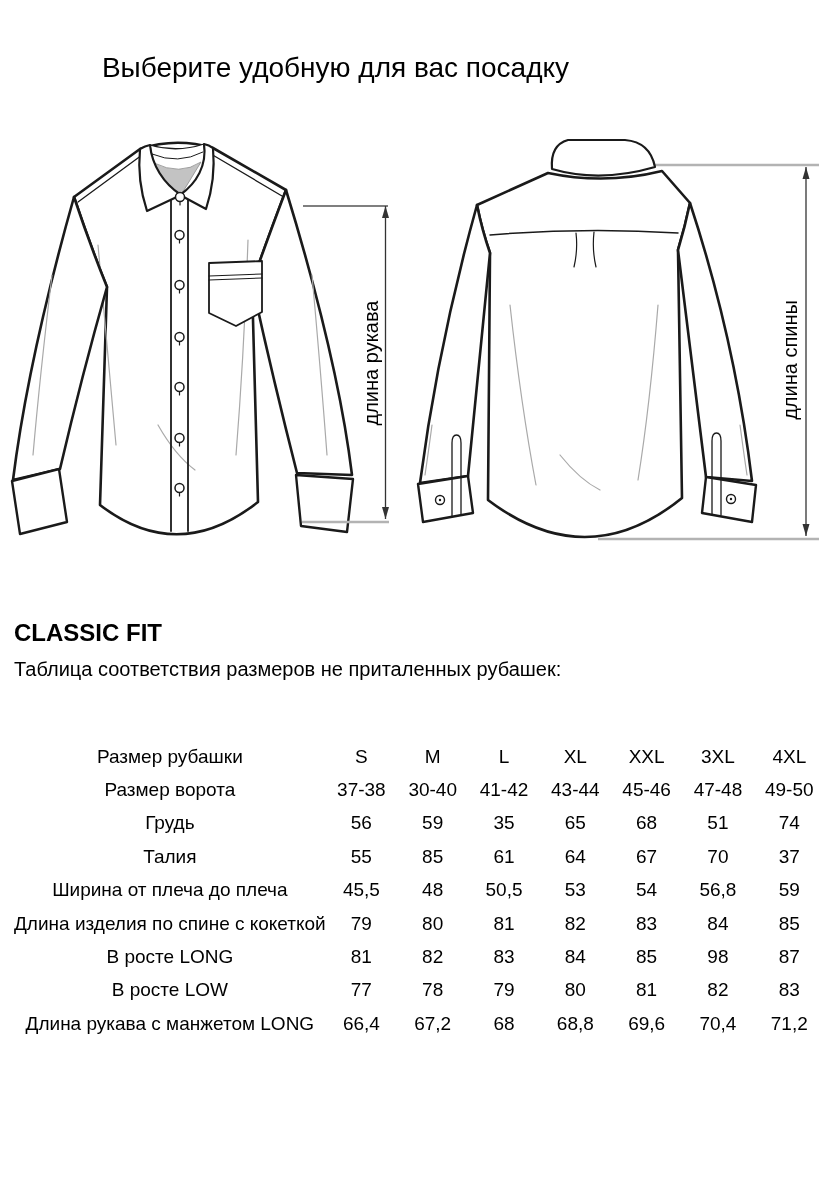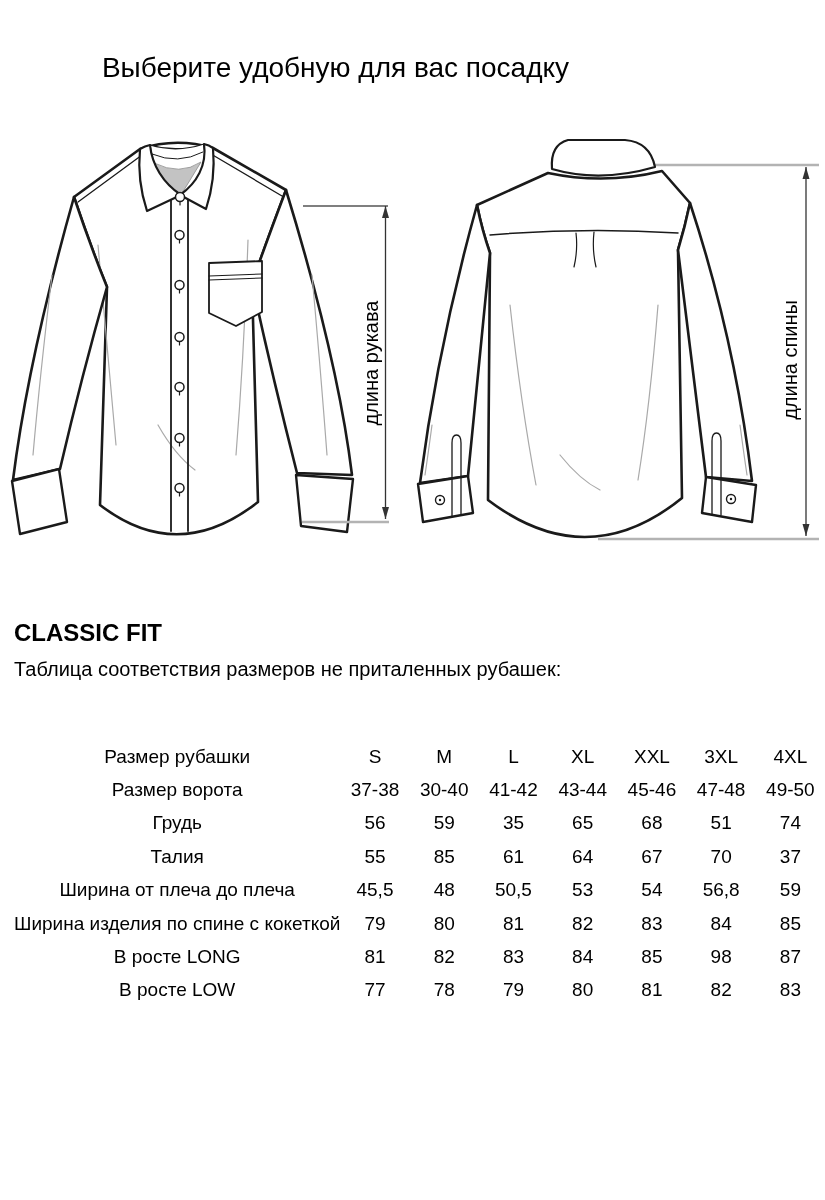--- a/index.html
+++ b/index.html
@@ -204,21 +204,21 @@
         <td class="rowlabel">Ширина от плеча до плеча</td>
         <td class="val">45,5</td>
         <td class="val">48</td>
         <td class="val">50,5</td>
         <td class="val">53</td>
         <td class="val">54</td>
         <td class="val">56,8</td>
         <td class="val">59</td>
       </tr>
       <tr>
-        <td class="rowlabel">Ширина изделия по спине с кокеткой</td>
+        <td class="rowlabel">Длина изделия по спине с кокеткой</td>
         <td class="val">79</td>
         <td class="val">80</td>
         <td class="val">81</td>
         <td class="val">82</td>
         <td class="val">83</td>
         <td class="val">84</td>
         <td class="val">85</td>
       </tr>
       <tr>
         <td class="rowlabel">В росте LONG</td>
@@ -233,14 +233,24 @@
       <tr>
         <td class="rowlabel">В росте LOW</td>
         <td class="val">77</td>
         <td class="val">78</td>
         <td class="val">79</td>
         <td class="val">80</td>
         <td class="val">81</td>
         <td class="val">82</td>
         <td class="val">83</td>
       </tr>
+      <tr>
+        <td class="rowlabel">Длина рукава с манжетом LONG</td>
+        <td class="val">66,4</td>
+        <td class="val">67,2</td>
+        <td class="val">68</td>
+        <td class="val">68,8</td>
+        <td class="val">69,6</td>
+        <td class="val">70,4</td>
+        <td class="val">71,2</td>
+      </tr>
     </tbody>
 </table>
 
 </body></html>

